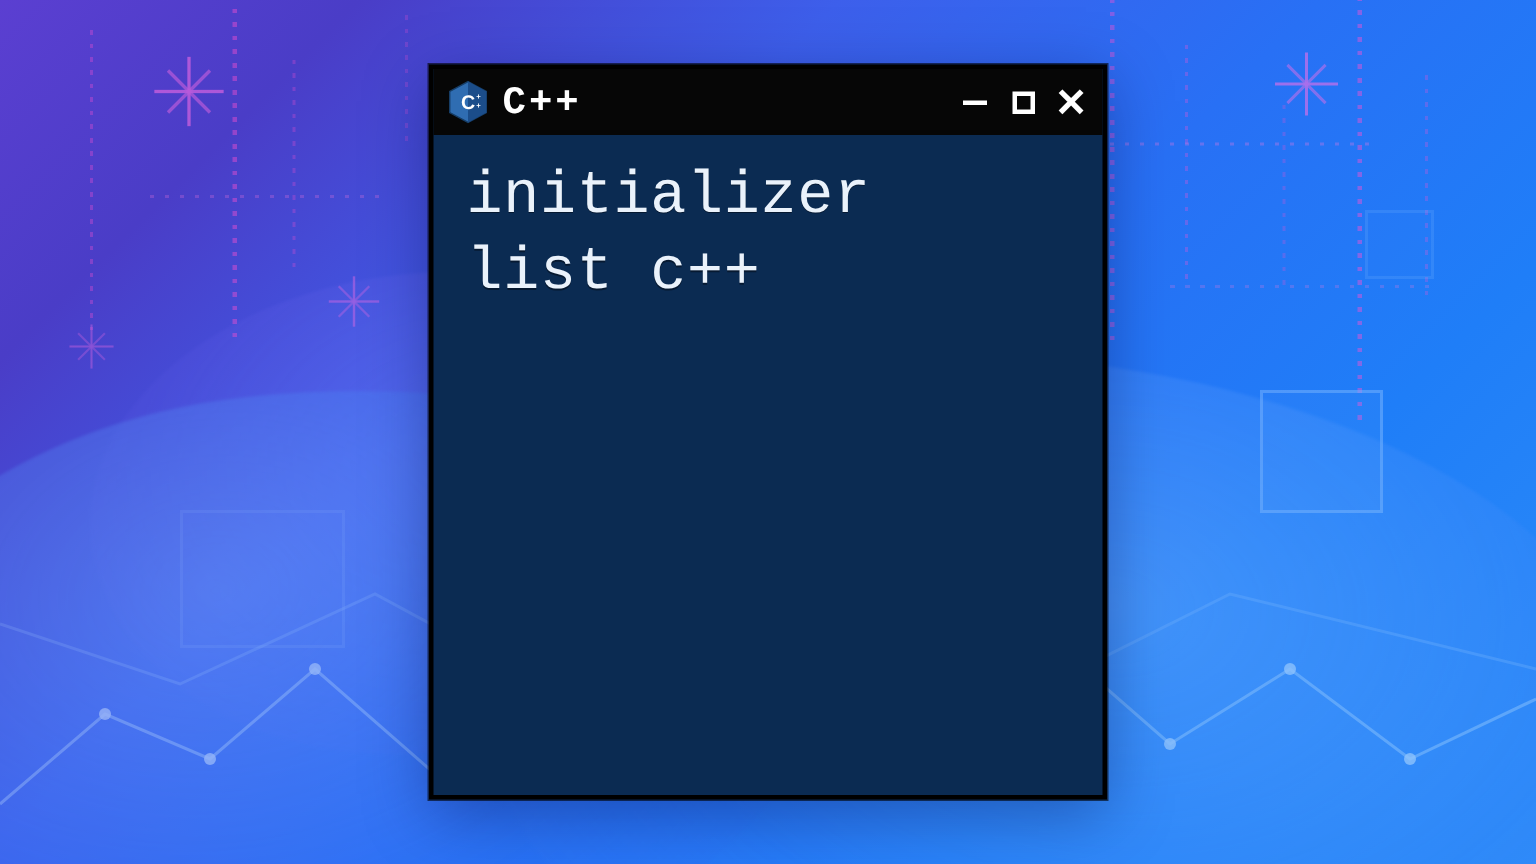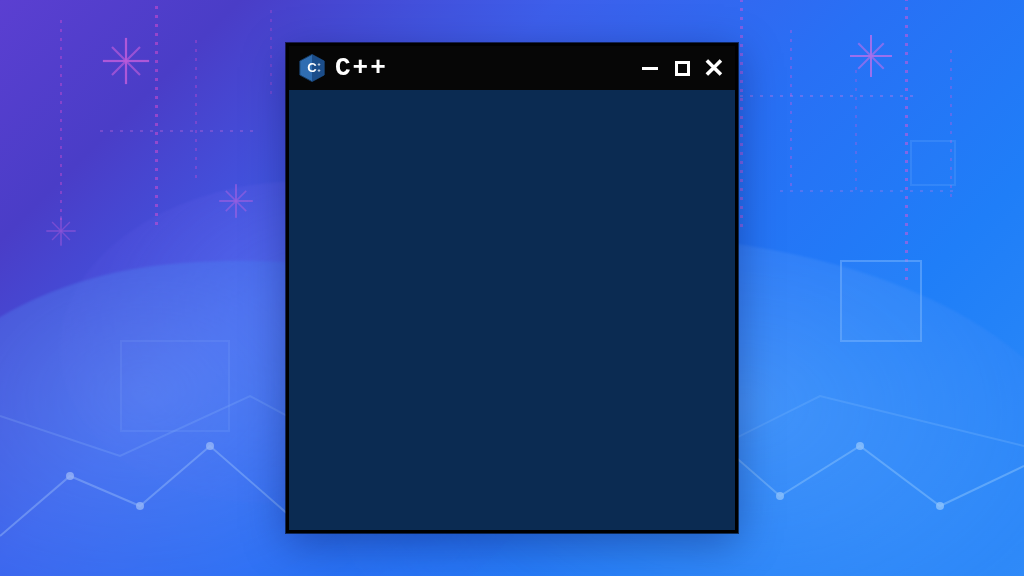--- a/index.html
+++ b/index.html
@@ -300,15 +300,17 @@
         <span class="ctrl minimize" title="Minimize">
             <span></span>
           </span>
         <span class="ctrl maximize" title="Maximize">
             <span></span>
           </span>
         <span class="ctrl close" title="Close">✕</span>
       </span>
     </div>
 
+    <div class="content">initializer
+list c++</div>
 
   </div>
 </div>
 
 </body></html>

